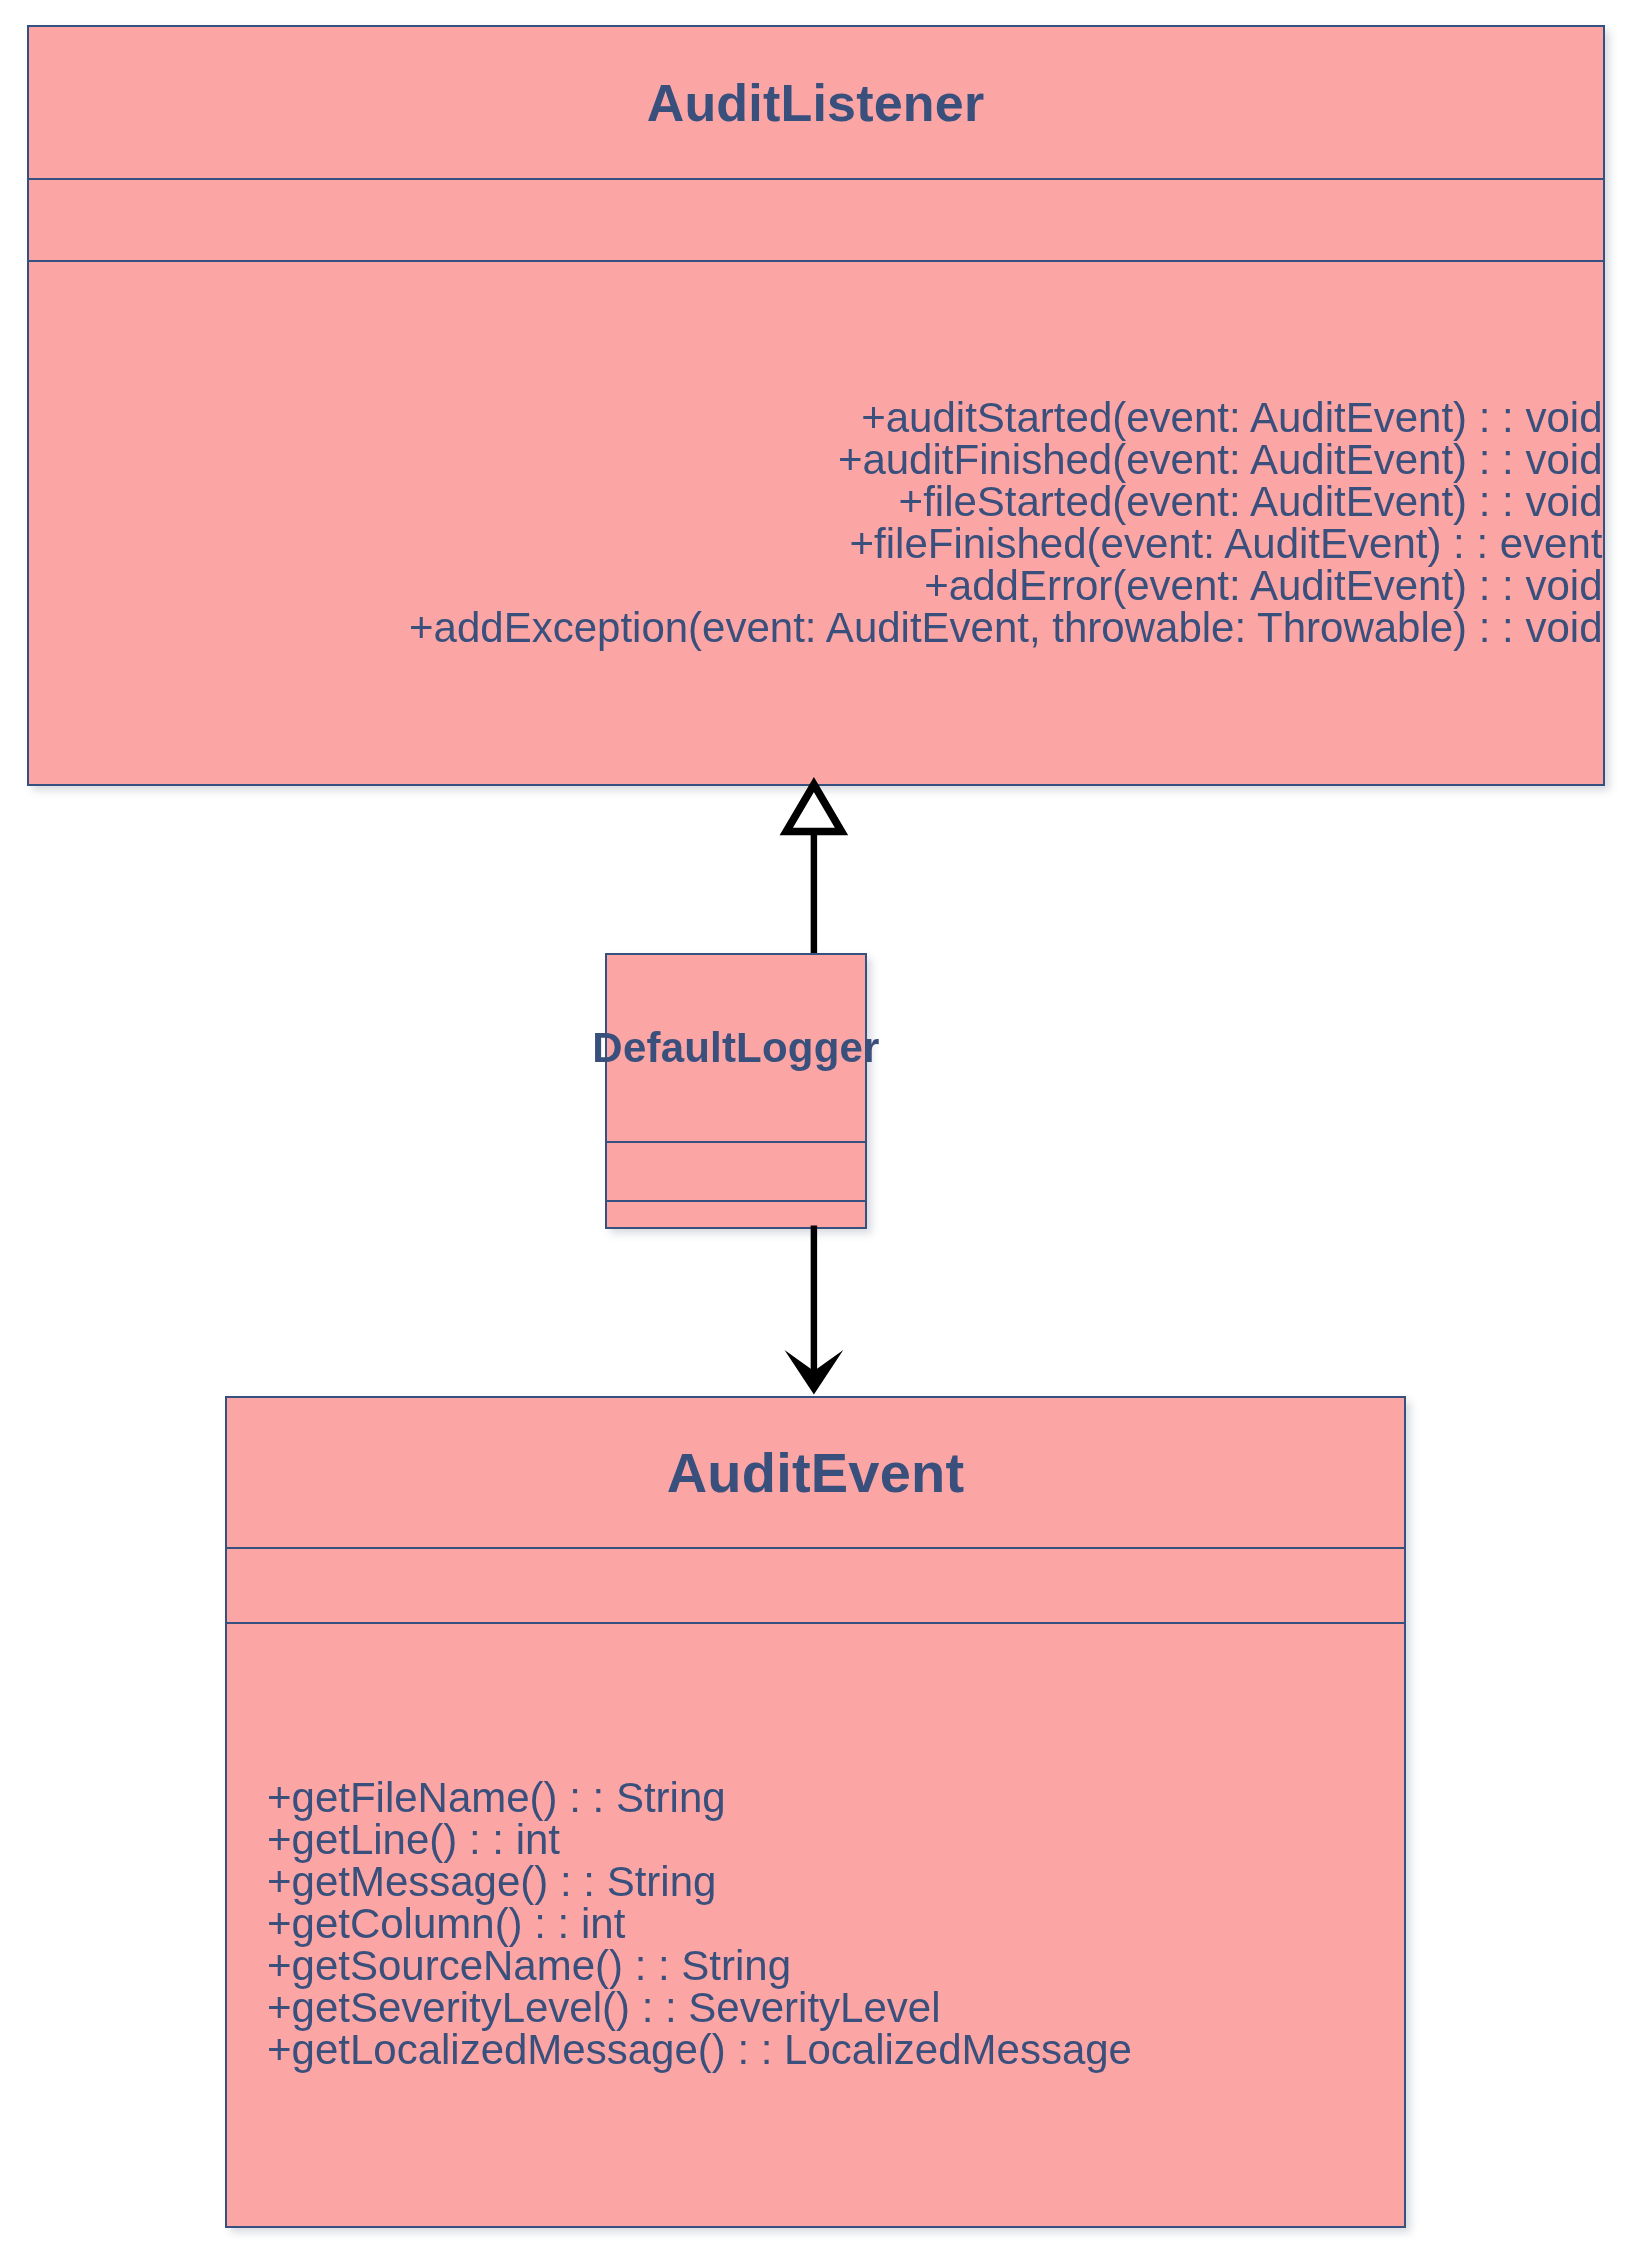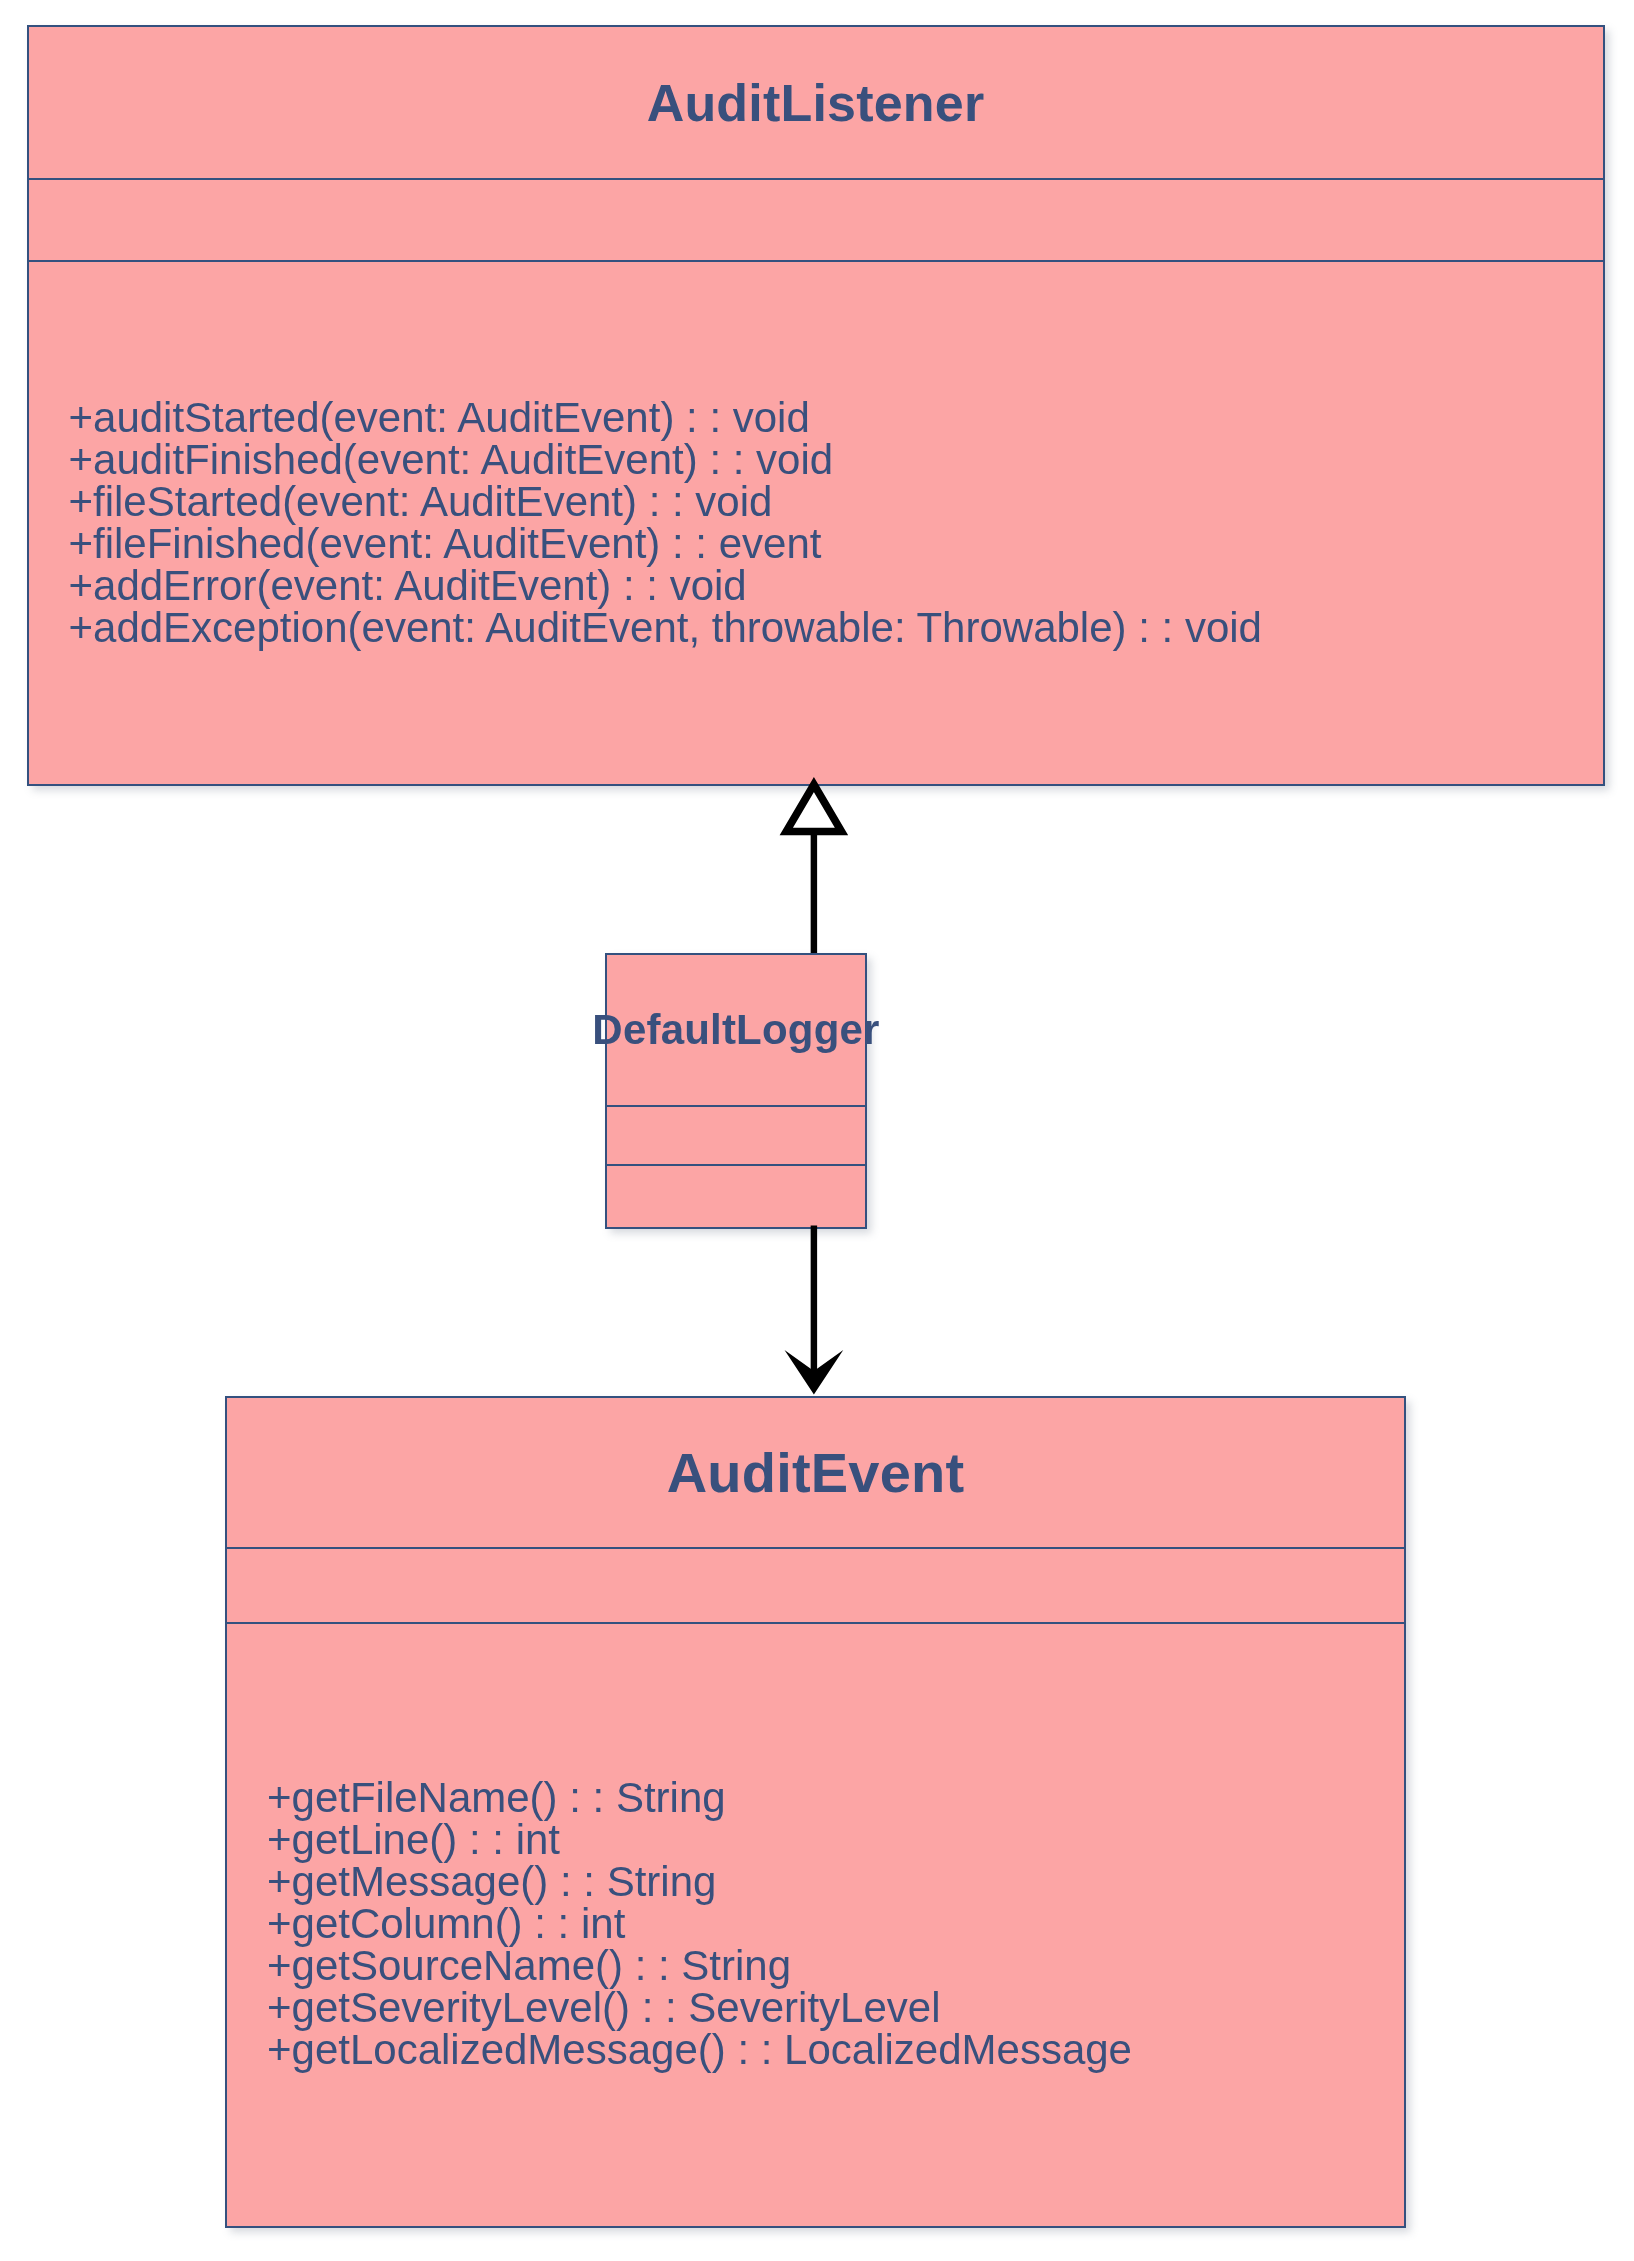--- a/index.html
+++ b/index.html
@@ -66,30 +66,30 @@
 
   
   #class-auditlistener {
     left: 26.5px;
     top: 25px;
     width: 1578px;
     height: 761px;
   }
   #class-auditlistener .c-title   { height: 151px; font-size: 52px; }
   #class-auditlistener .c-attrs   { height: 82px; }
-  #class-auditlistener .c-methods { height: 523px; }
+  #class-auditlistener .c-methods { height: 523px; align-items: flex-end; }
   #class-auditlistener .uml-member { font-size: 42px; line-height: 42px; }
 
   #class-defaultlogger {
     left: 605px;
     top: 953px;
     width: 262px;
     height: 276px;
   }
-  #class-defaultlogger .c-title   { height: 150px; font-size: 42px; }
+  #class-defaultlogger .c-title   { height: 186px; font-size: 42px; }
   #class-defaultlogger .c-attrs   { height: 59px; }
   #class-defaultlogger .c-methods { height: 59px; }
 
   #class-auditevent {
     left: 225px;
     top: 1396px;
     width: 1181px;
     height: 832px;
   }
   #class-auditevent .c-title   { height: 149px; font-size: 56px; }

